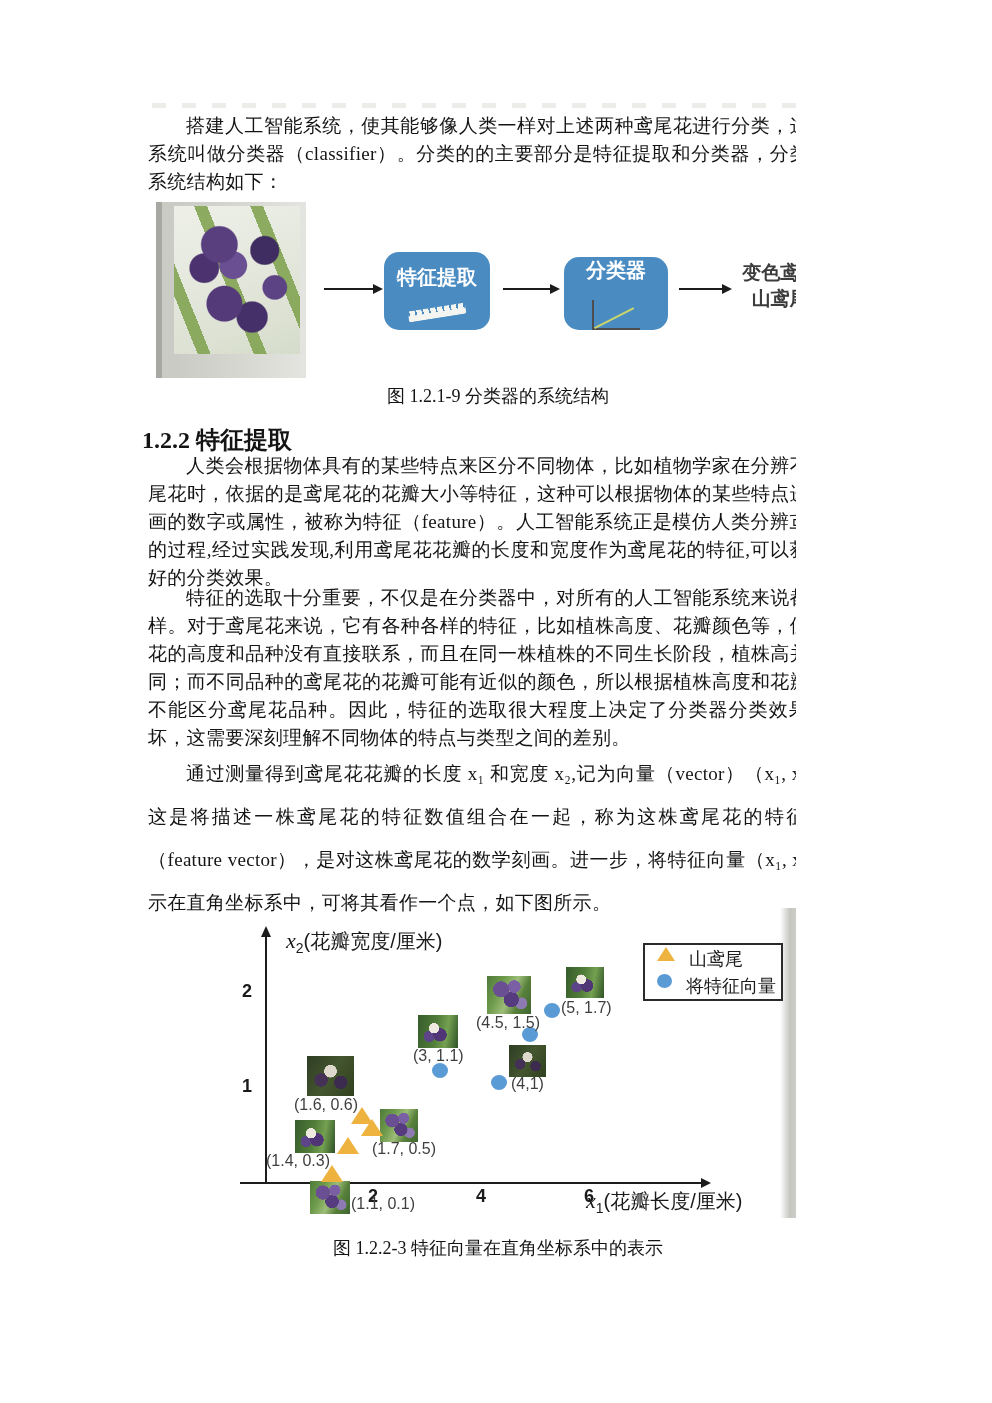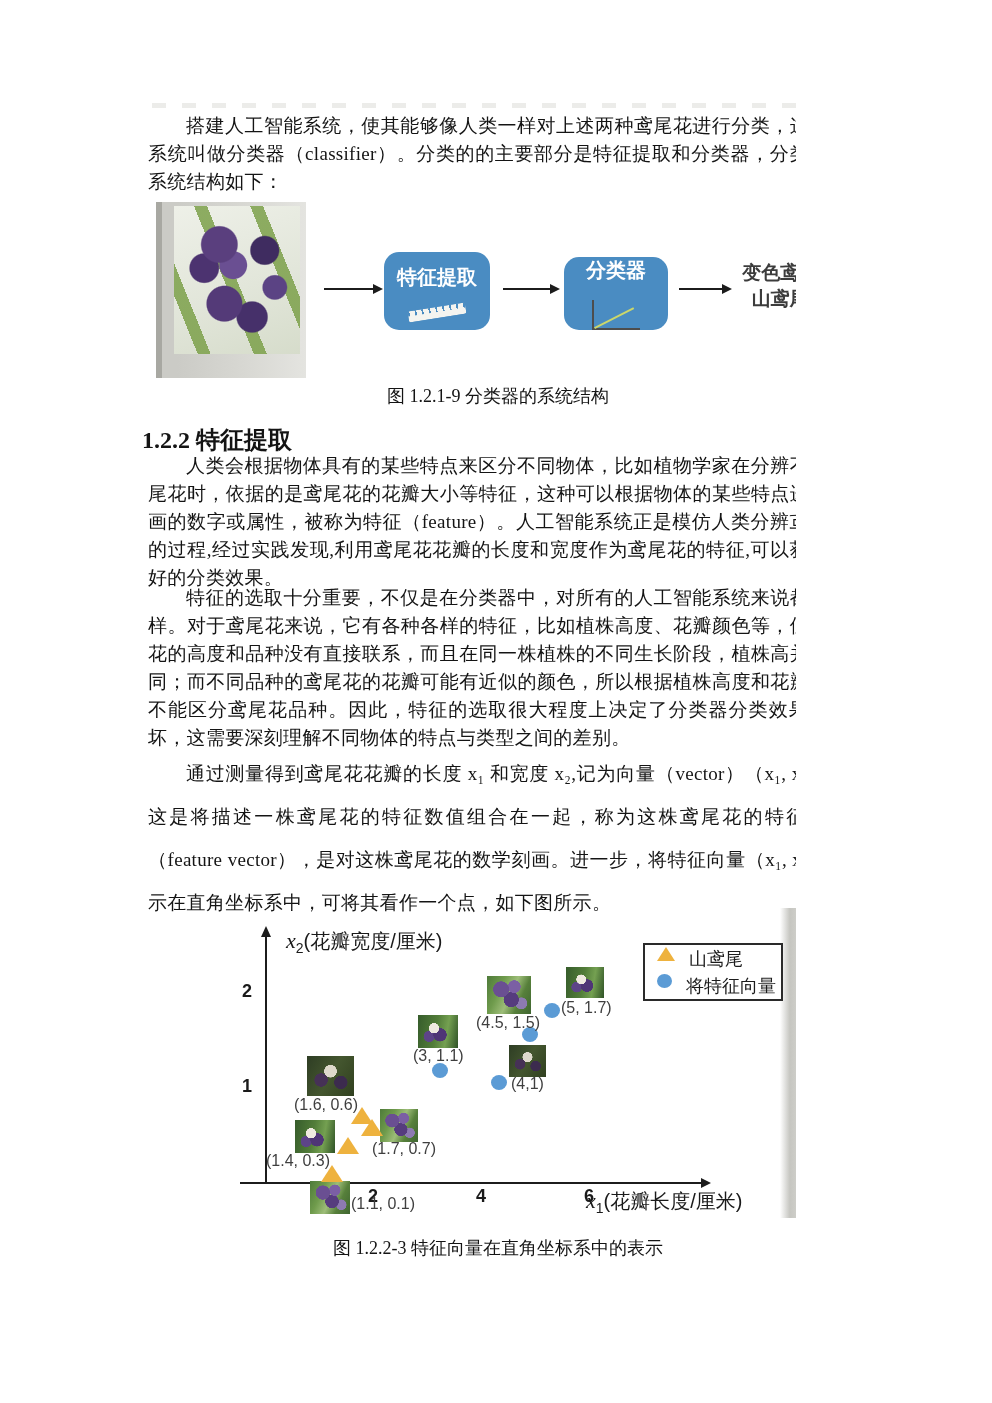--- a/index.html
+++ b/index.html
@@ -159,21 +159,21 @@
       <div class="marker-tri" style="left: 111px; top: 253px; border-bottom: 17px solid rgb(238, 178, 62);"></div>
       <div class="point-label" style="left: 141px; top: 283px;">(1.1, 0.1)</div>
       <div class="iris-thumb v1" style="left: 85px; top: 208px; width: 40px; height: 33px;"></div>
       <div class="marker-tri" style="left: 127px; top: 225px; border-bottom: 17px solid rgb(238, 178, 62);"></div>
       <div class="point-label" style="left: 56px; top: 240px;">(1.4, 0.3)</div>
       <div class="iris-thumb v2" style="left: 97px; top: 144px; width: 47px; height: 40px;"></div>
       <div class="marker-tri" style="left: 141px; top: 195px; border-bottom: 17px solid rgb(238, 178, 62);"></div>
       <div class="point-label" style="left: 84px; top: 184px;">(1.6, 0.6)</div>
       <div class="iris-thumb v0" style="left: 170px; top: 197px; width: 38px; height: 33px;"></div>
       <div class="marker-tri" style="left: 151px; top: 207px; border-bottom: 17px solid rgb(238, 178, 62);"></div>
-      <div class="point-label" style="left: 162px; top: 228px;">(1.7, 0.7)</div>
+      <div class="point-label" style="left: 162px; top: 228px;">(1.7, 0.5)</div>
       <div class="iris-thumb v1" style="left: 208px; top: 103px; width: 40px; height: 33px;"></div>
       <div class="marker-dot" style="left: 222px; top: 151px; background: rgb(91, 155, 213);"></div>
       <div class="point-label" style="left: 203px; top: 135px;">(3, 1.1)</div>
       <div class="iris-thumb v2" style="left: 299px; top: 133px; width: 37px; height: 32px;"></div>
       <div class="marker-dot" style="left: 281px; top: 163px; background: rgb(91, 155, 213);"></div>
       <div class="point-label" style="left: 301px; top: 163px;">(4,1)</div>
       <div class="iris-thumb v0" style="left: 277px; top: 64px; width: 44px; height: 38px;"></div>
       <div class="marker-dot" style="left: 312px; top: 115px; background: rgb(91, 155, 213);"></div>
       <div class="point-label" style="left: 266px; top: 102px;">(4.5, 1.5)</div>
       <div class="iris-thumb v1" style="left: 356px; top: 55px; width: 38px; height: 31px;"></div>

